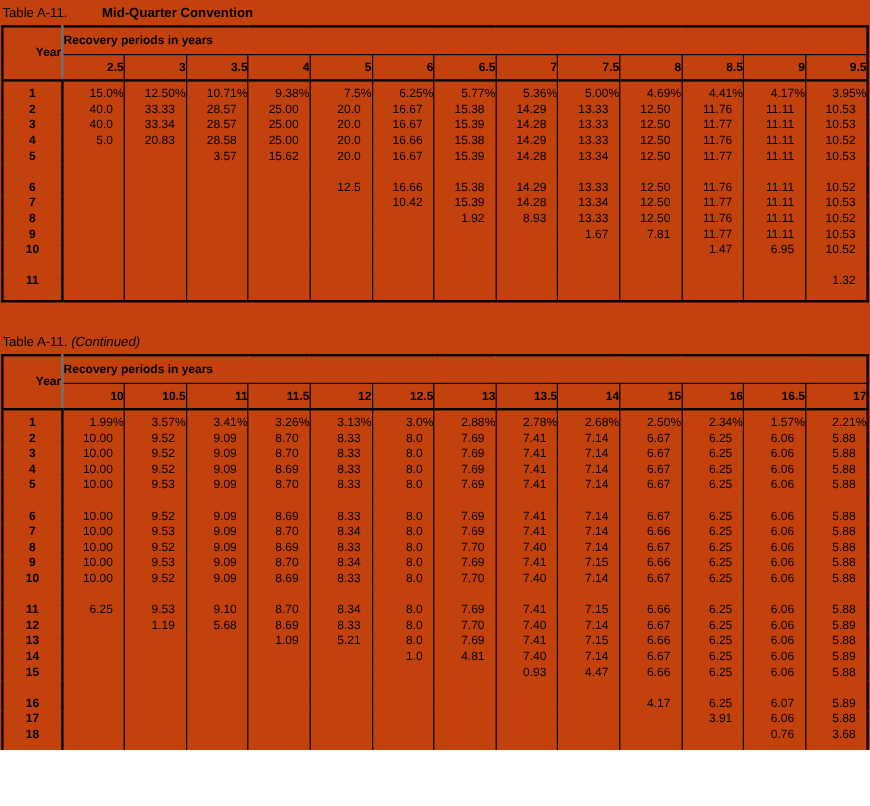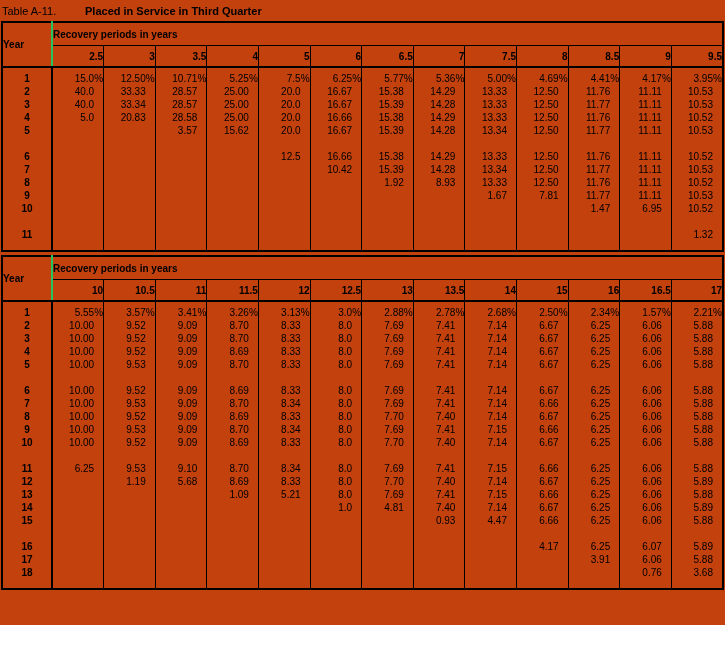--- a/index.html
+++ b/index.html
@@ -53,23 +53,23 @@
   }
   col.yearcol { width: 50px; }
   table.data th, table.data td {
     padding: 0;
     overflow: hidden;
     white-space: nowrap;
   }
   th.year-h {
     font-weight: bold;
     font-size: 10px;
-    text-align: left;
+    text-align: right;
     vertical-align: middle;
-    border-right: 2px solid #22c55e;
+    border-right: 2px solid #737373;
     border-bottom: 2px solid #000;
   }
   th.span-h {
     font-weight: bold;
     font-size: 10px;
     height: 22px;
     text-align: left;
     vertical-align: middle;
     border-bottom: 1px solid #000;
   }
@@ -107,21 +107,21 @@
   }
 </style>
 </head>
 <body>
 
 <div class="doc">
 
   <div class="title-row">
     <span class="tlabel">Table A-11.</span>
     <div class="tlines">
-      <div>Placed in Service in Third Quarter</div>
+      <div>Mid-Quarter Convention</div>
     </div>
   </div>
 
   <table class="data">
     <colgroup>
       <col class="yearcol">
       <col span="13">
     </colgroup>
   <thead>
         <tr>
@@ -159,21 +159,21 @@
           <td class="val-td"></td>
           <td class="val-td"></td>
           <td class="val-td"></td>
           <td class="val-td"></td>
         </tr>
         <tr class="data-row">
           <td class="year-td">1</td>
           <td class="val-td"><span class="num">15.0</span><span class="sfx">%</span></td>
           <td class="val-td"><span class="num">12.50</span><span class="sfx">%</span></td>
           <td class="val-td"><span class="num">10.71</span><span class="sfx">%</span></td>
-          <td class="val-td"><span class="num">5.25</span><span class="sfx">%</span></td>
+          <td class="val-td"><span class="num">9.38</span><span class="sfx">%</span></td>
           <td class="val-td"><span class="num">7.5</span><span class="sfx">%</span></td>
           <td class="val-td"><span class="num">6.25</span><span class="sfx">%</span></td>
           <td class="val-td"><span class="num">5.77</span><span class="sfx">%</span></td>
           <td class="val-td"><span class="num">5.36</span><span class="sfx">%</span></td>
           <td class="val-td"><span class="num">5.00</span><span class="sfx">%</span></td>
           <td class="val-td"><span class="num">4.69</span><span class="sfx">%</span></td>
           <td class="val-td"><span class="num">4.41</span><span class="sfx">%</span></td>
           <td class="val-td"><span class="num">4.17</span><span class="sfx">%</span></td>
           <td class="val-td"><span class="num">3.95</span><span class="sfx">%</span></td>
         </tr>
@@ -381,20 +381,24 @@
           <td class="val-td"></td>
           <td class="val-td"></td>
           <td class="val-td"></td>
           <td class="val-td"></td>
           <td class="val-td"></td>
           <td class="val-td"></td>
         </tr>
       </tbody>
     </table>
 
+  <div class="cont-row">
+    <span>Table A-11.</span>
+    <span class="cont-note">(Continued)</span>
+  </div>
 
   <table class="data">
     <colgroup>
       <col class="yearcol">
       <col span="13">
     </colgroup>
   <thead>
         <tr>
           <th class="year-h" rowspan="2">Year</th>
           <th class="span-h" colspan="13">Recovery periods in years</th>
@@ -427,21 +431,21 @@
           <td class="val-td"></td>
           <td class="val-td"></td>
           <td class="val-td"></td>
           <td class="val-td"></td>
           <td class="val-td"></td>
           <td class="val-td"></td>
           <td class="val-td"></td>
         </tr>
         <tr class="data-row">
           <td class="year-td">1</td>
-          <td class="val-td"><span class="num">5.55</span><span class="sfx">%</span></td>
+          <td class="val-td"><span class="num">1.99</span><span class="sfx">%</span></td>
           <td class="val-td"><span class="num">3.57</span><span class="sfx">%</span></td>
           <td class="val-td"><span class="num">3.41</span><span class="sfx">%</span></td>
           <td class="val-td"><span class="num">3.26</span><span class="sfx">%</span></td>
           <td class="val-td"><span class="num">3.13</span><span class="sfx">%</span></td>
           <td class="val-td"><span class="num">3.0</span><span class="sfx">%</span></td>
           <td class="val-td"><span class="num">2.88</span><span class="sfx">%</span></td>
           <td class="val-td"><span class="num">2.78</span><span class="sfx">%</span></td>
           <td class="val-td"><span class="num">2.68</span><span class="sfx">%</span></td>
           <td class="val-td"><span class="num">2.50</span><span class="sfx">%</span></td>
           <td class="val-td"><span class="num">2.34</span><span class="sfx">%</span></td>

